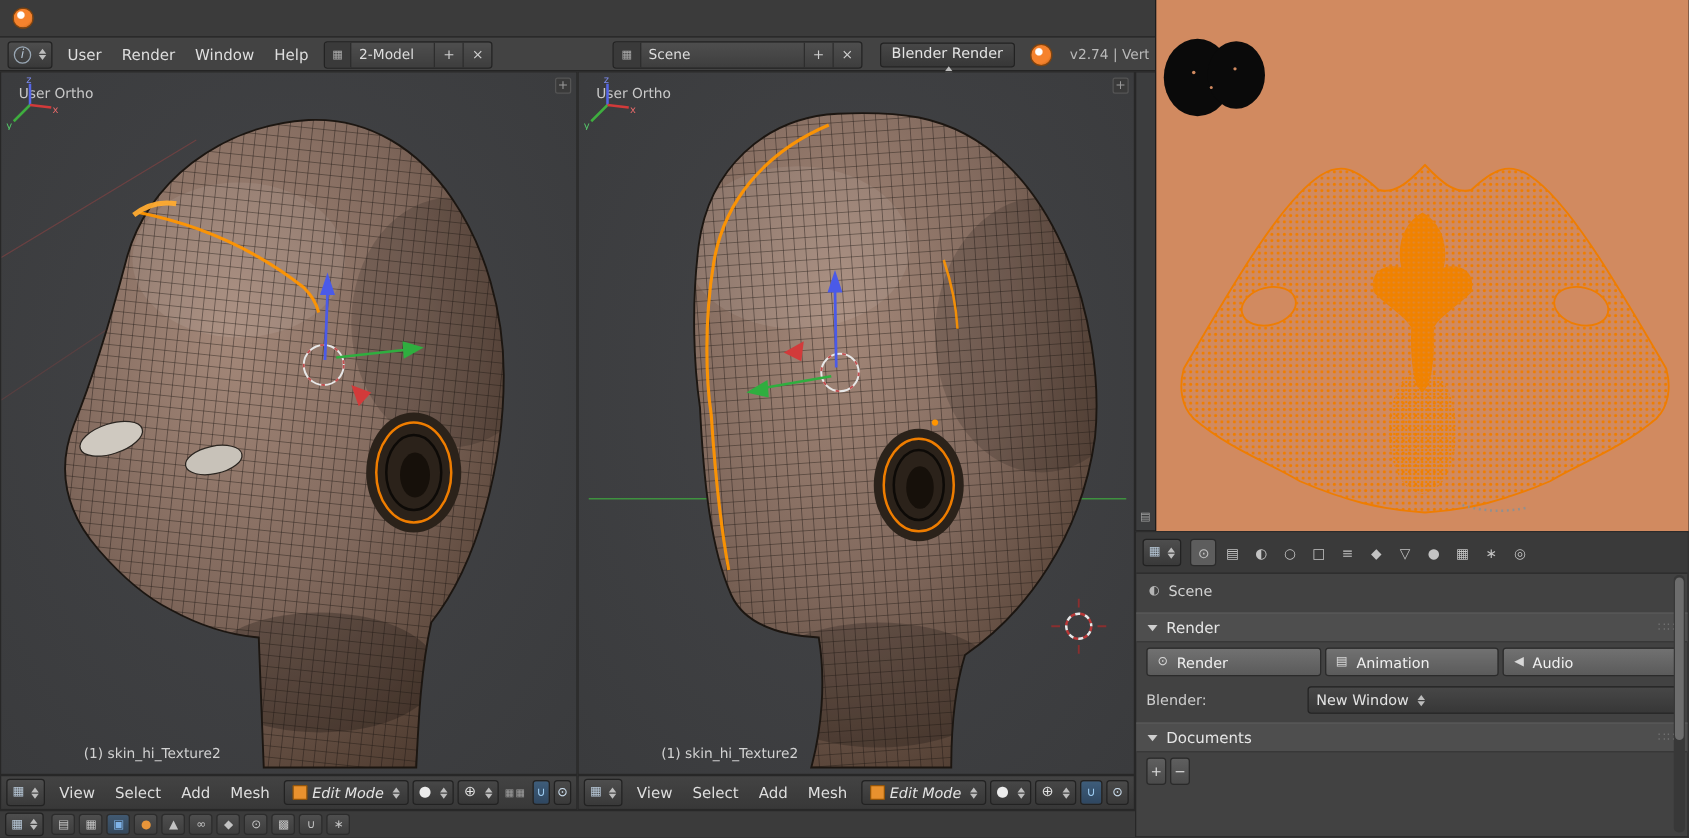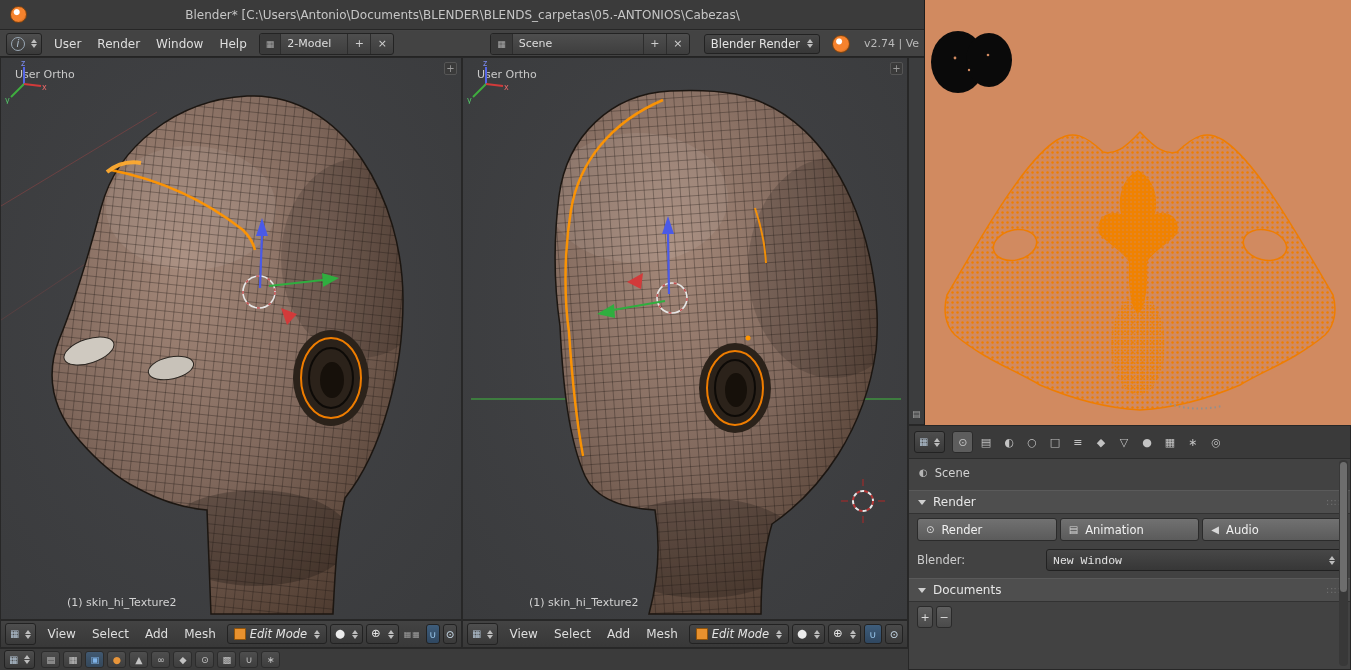--- a/index.html
+++ b/index.html
@@ -33,21 +33,21 @@
                  border-right:1px solid #2d2d2d;}
   .idblock .part:last-child{border-right:none;}
   .part.icon{background:#3a3a3a;color:#a8a8a8;font-size:9px;}
   .part.text{justify-content:flex-start;}
   .slayout .part.text{min-width:54px;}
   .sscene{margin-left:92px;}
   .sscene .part.text{min-width:118px;}
   .part.btn{width:10px;color:#cfcfcf;font-size:11px;}
   .menu-pill{display:flex;align-items:center;gap:4px;height:20px;background:linear-gradient(#474747,#373737);
              border:1px solid #222;border-radius:3px;padding:0 6px;font-size:11.5px;color:#e3e3e3;flex:0 0 auto;box-sizing:border-box;}
-  .menu-pill.engine{margin-left:10px;min-width:108px;justify-content:space-between;}
+  .menu-pill.engine{margin-left:10px;min-width:108px;justify-content:space-between;flex-direction:column;}
   .stats{font-size:11px;color:#b9b9b9;white-space:nowrap;overflow:hidden;margin-left:10px;}
   .lgo{margin-left:8px;}
   
   .vp{position:absolute;top:57px;height:563px;background:radial-gradient(ellipse at 50% 45%, #434447, #3a3b3d);
       border:1px solid #272727;box-sizing:border-box;overflow:hidden;}
   #vpA{left:0;width:462px;}
   #vpB{left:462px;width:446px;}
   .vp svg{position:absolute;left:0;top:0;}
   .vp-overlay{position:absolute;left:14px;top:10px;font-size:11px;color:#c9c9c9;}
   .vp-object{position:absolute;left:66px;bottom:10px;font-size:11px;color:#d2d2d2;text-align:center;}
@@ -88,21 +88,21 @@
   .phead{display:flex;align-items:center;gap:7px;height:22px;background:#4e4e4e;border-top:1px solid #5a5a5a;
          border-bottom:1px solid #323232;padding:0 9px;font-size:12px;color:#e6e6e6;margin-top:3px;}
   .tri{width:0;height:0;border-left:4px solid transparent;border-right:4px solid transparent;border-top:5px solid #cfcfcf;}
   .grip{margin-left:auto;color:#707070;font-size:10px;letter-spacing:1px;}
   .prow{display:flex;align-items:center;gap:3px;padding:4px 8px;}
   .pbtn{flex:1;display:flex;align-items:center;gap:7px;height:23px;background:linear-gradient(#717171,#5b5b5b);
         border:1px solid #2b2b2b;border-radius:3px;color:#f0f0f0;font-size:11.5px;padding:0 8px;
         font-family:inherit;cursor:default;}
   .pbtn .g{font-size:10px;color:#d8d8d8;}
   .prow.disp .lbl{width:126px;font-size:11.5px;color:#cdcdcd;}
-  .menu-pill.flex1{flex:1;justify-content:space-between;height:22px;font-family:Liberation Mono, monospace;}
+  .menu-pill.flex1{flex:1;height:22px;}
   .mini{width:16px;height:22px;display:flex;align-items:center;justify-content:center;
         background:linear-gradient(#5f5f5f,#4a4a4a);border:1px solid #2a2a2a;border-radius:3px;
         color:#ddd;font-size:11px;box-sizing:border-box;}
   .pscroll{position:absolute;right:2px;top:34px;bottom:3px;width:9px;background:#383838;border-radius:4px;}
   .pthumb{position:absolute;top:2px;left:1px;width:7px;height:130px;background:#6d6d6d;border-radius:4px;}
   
   .bbar{position:absolute;left:0;top:648px;width:908px;height:22px;background:#3b3b3b;border-top:1px solid #282828;
         display:flex;align-items:center;gap:3px;padding:0 4px;box-sizing:border-box;}
   .bbar .etype{height:17px;}
   .bicons{display:flex;gap:3px;margin-left:3px;}
@@ -111,21 +111,20 @@
   .bico.blue{color:#7fb3e8;background:linear-gradient(#415971,#34475a);}
   .bico.orange{color:#e8953a;}
 </style>
 </head>
 <body>
 
 <div id="screen">
 
   <div class="titlebar">
     <span class="blender-logo sm"></span>
-    <span class="title">Blender* [C:\Users\Antonio\Documents\BLENDER\BLENDS_carpetas\05.-ANTONIOS\Cabezas\</span>
   </div>
 
   <div class="infobar">
     <span class="etype">
       <span class="g info-g">i</span>
       <span class="ud">
           <i class="up"></i>
           <i class="dn"></i>
         </span>
     </span>

